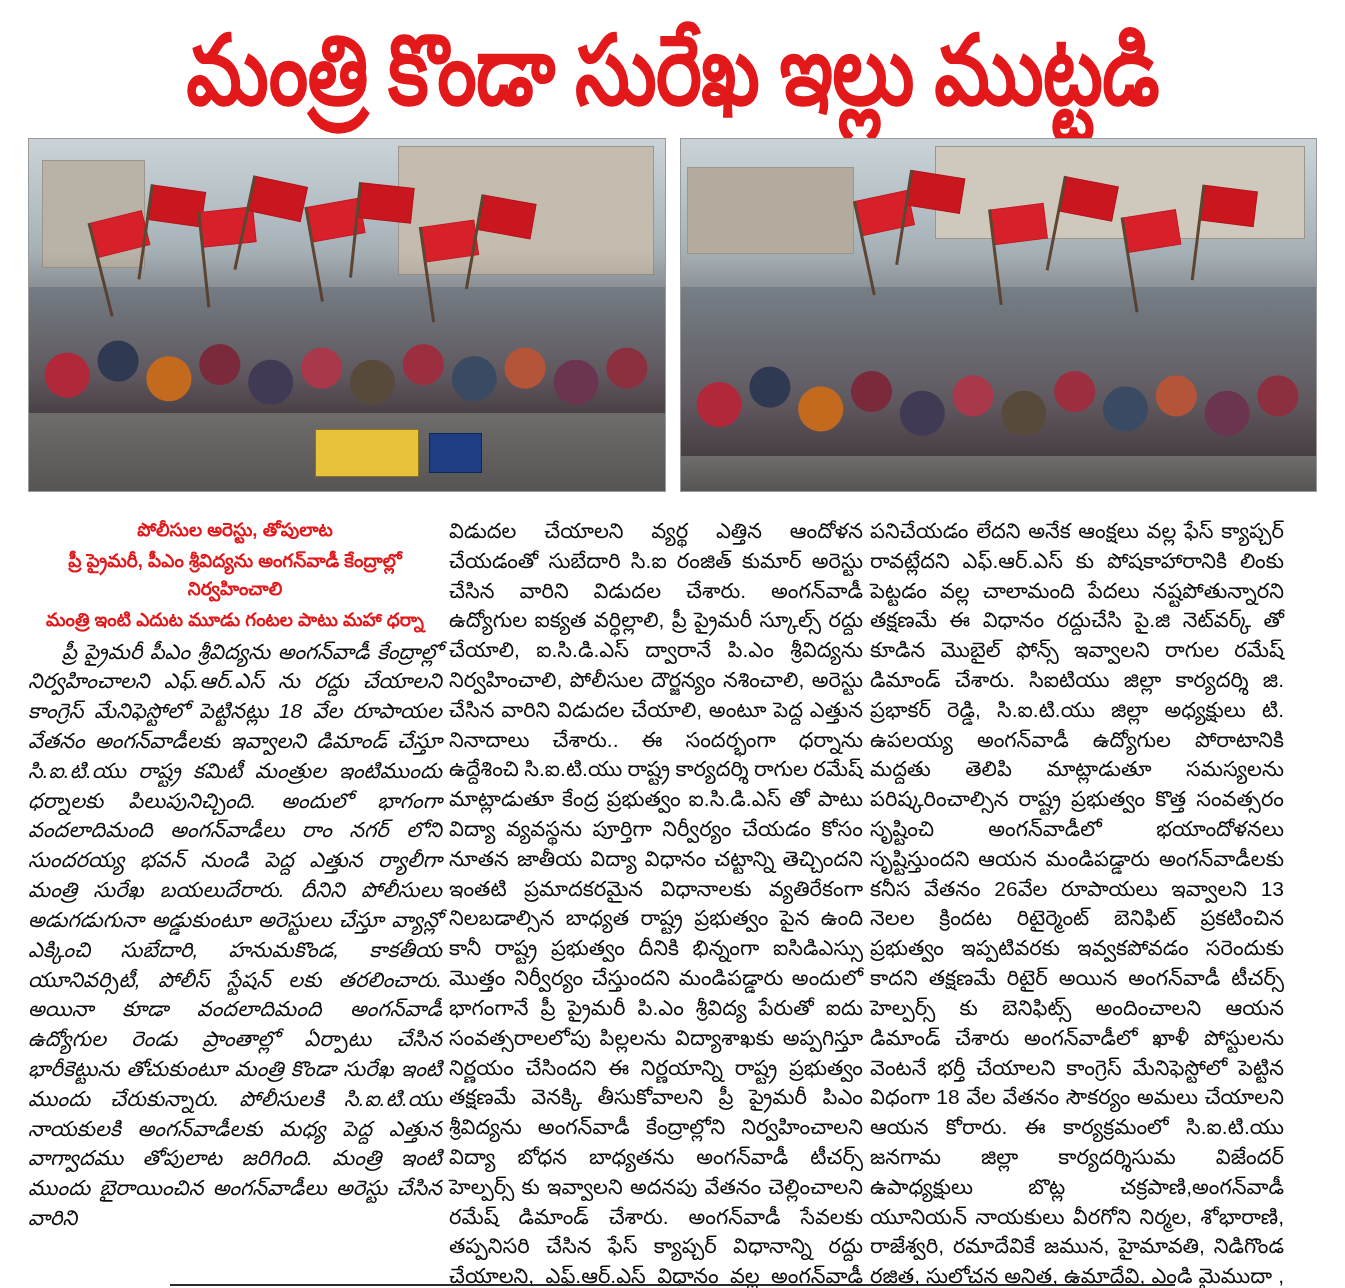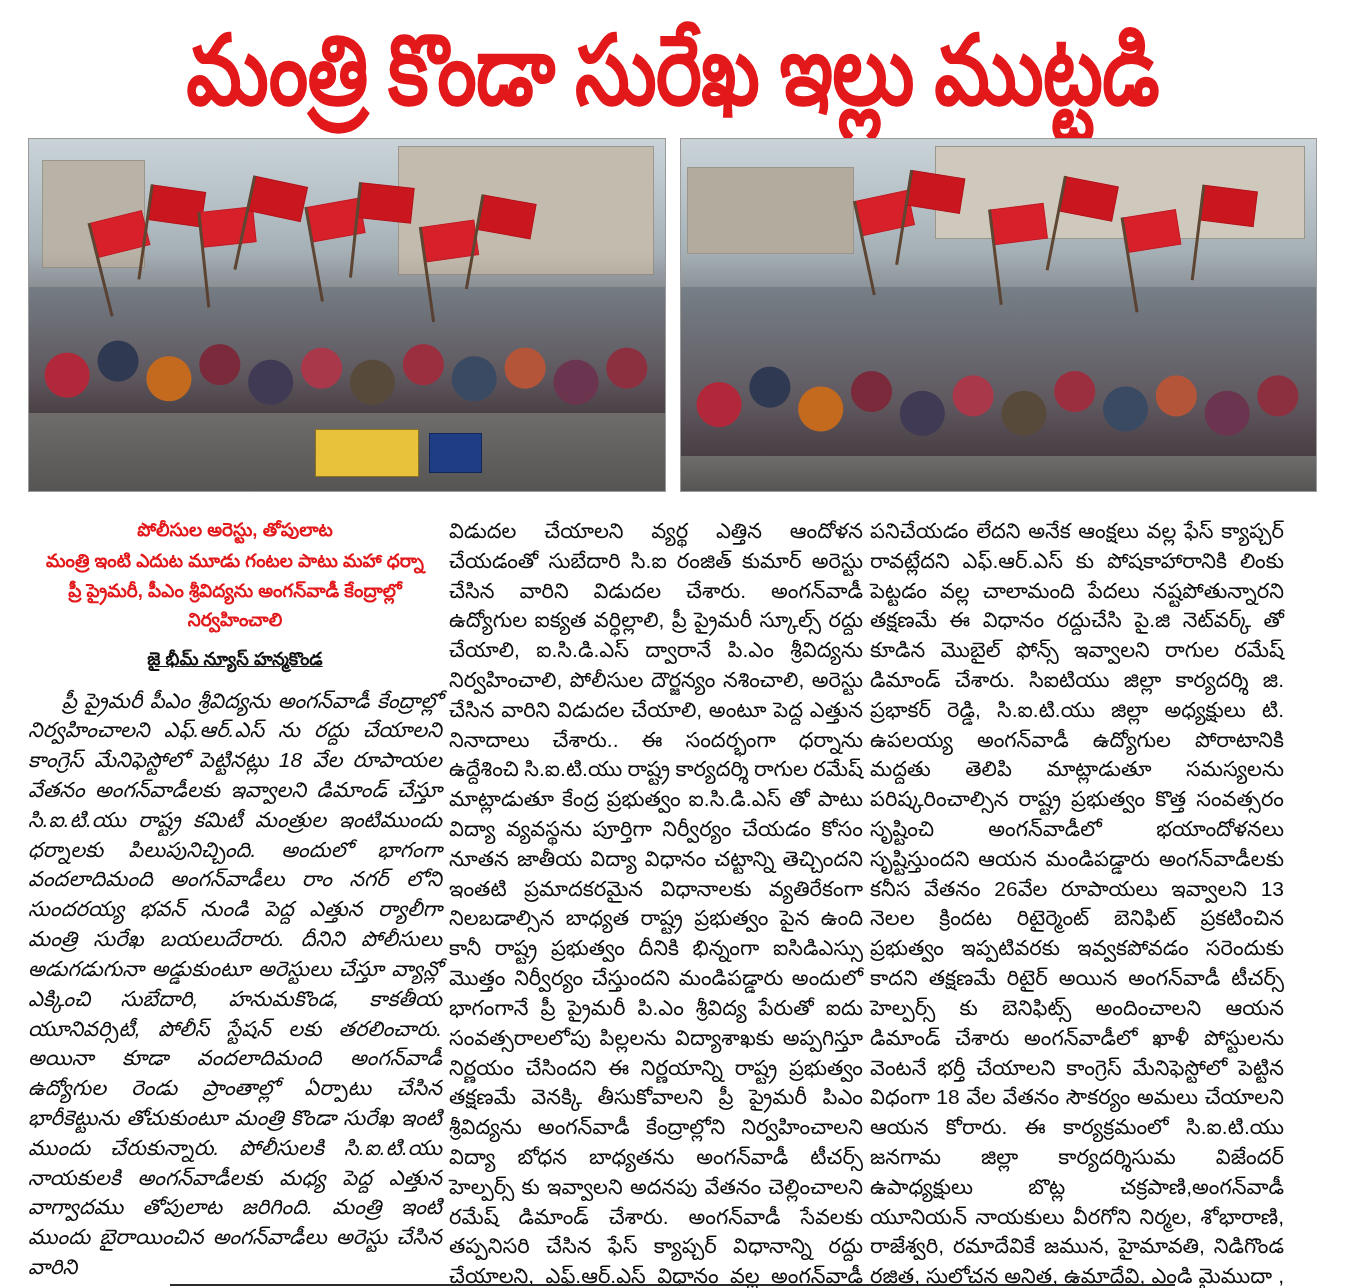--- a/index.html
+++ b/index.html
@@ -180,23 +180,22 @@
       <div class="crowd" style="bottom:6%;height:62%;"></div>
       <div class="road" style="height:10%;"></div>
     </div>
 
   </div>
 
   <div class="columns">
 
     <div class="col">
       <div class="subhead">పోలీసుల అరెస్టు, తోపులాట</div>
+      <div class="subhead">ప్రీ ప్రైమరీ, పీఎం శ్రీవిద్యను అంగన్‌వాడీ కేంద్రాల్లో నిర్వహించాలి</div>
       <div class="subhead">మంత్రి ఇంటి ఎదుట మూడు గంటల పాటు మహా ధర్నా</div>
-      <div class="subhead">ప్రీ ప్రైమరీ, పీఎం శ్రీవిద్యను అంగన్‌వాడీ కేంద్రాల్లో నిర్వహించాలి</div>
-      <div class="byline">జై భీమ్ న్యూస్ హన్మకొండ</div>
       <div class="body indent">ప్రీ ప్రైమరీ పీఎం శ్రీవిద్యను అంగన్‌వాడీ కేంద్రాల్లో నిర్వహించాలని ఎఫ్.ఆర్.ఎస్ ను రద్దు చేయాలని కాంగ్రెస్ మేనిఫెస్టోలో పెట్టినట్లు 18 వేల రూపాయల వేతనం అంగన్‌వాడీలకు ఇవ్వాలని డిమాండ్ చేస్తూ సి.ఐ.టి.యు రాష్ట్ర కమిటీ మంత్రుల ఇంటిముందు ధర్నాలకు పిలుపునిచ్చింది. అందులో భాగంగా వందలాదిమంది అంగన్‌వాడీలు రాం నగర్ లోని సుందరయ్య భవన్ నుండి పెద్ద ఎత్తున ర్యాలీగా మంత్రి సురేఖ బయలుదేరారు. దీనిని పోలీసులు అడుగడుగునా అడ్డుకుంటూ అరెస్టులు చేస్తూ వ్యాన్లో ఎక్కించి సుబేదారి, హనుమకొండ, కాకతీయ యూనివర్సిటీ, పోలీస్ స్టేషన్ లకు తరలించారు.   అయినా కూడా వందలాదిమంది అంగన్‌వాడీ ఉద్యోగుల రెండు ప్రాంతాల్లో ఏర్పాటు చేసిన భారీకెట్టును తోచుకుంటూ మంత్రి కొండా సురేఖ ఇంటి ముందు చేరుకున్నారు. పోలీసులకి సి.ఐ.టి.యు నాయకులకి అంగన్‌వాడీలకు మధ్య పెద్ద ఎత్తున వాగ్వాదము తోపులాట జరిగింది. మంత్రి ఇంటి ముందు బైరాయించిన అంగన్‌వాడీలు అరెస్టు చేసిన వారిని</div>
     </div>
 
     <div class="col">
       <div class="body">విడుదల చేయాలని వ్యర్థ ఎత్తిన ఆందోళన చేయడంతో సుబేదారి సి.ఐ రంజిత్ కుమార్   అరెస్టు చేసిన వారిని విడుదల చేశారు. అంగన్‌వాడీ ఉద్యోగుల ఐక్యత వర్ధిల్లాలి, ప్రీ ప్రైమరీ స్కూల్స్ రద్దు చేయాలి, ఐ.సి.డి.ఎస్ ద్వారానే పి.ఎం శ్రీవిద్యను నిర్వహించాలి, పోలీసుల దౌర్జన్యం నశించాలి, అరెస్టు చేసిన వారిని విడుదల చేయాలి, అంటూ పెద్ద ఎత్తున నినాదాలు చేశారు.. ఈ సందర్భంగా ధర్నాను ఉద్దేశించి సి.ఐ.టి.యు రాష్ట్ర కార్యదర్శి రాగుల రమేష్ మాట్లాడుతూ కేంద్ర ప్రభుత్వం ఐ.సి.డి.ఎస్ తో పాటు విద్యా వ్యవస్థను పూర్తిగా నిర్వీర్యం చేయడం కోసం నూతన జాతీయ విద్యా విధానం చట్టాన్ని తెచ్చిందని ఇంతటి ప్రమాదకరమైన విధానాలకు వ్యతిరేకంగా నిలబడాల్సిన బాధ్యత రాష్ట్ర ప్రభుత్వం పైన ఉంది కానీ రాష్ట్ర ప్రభుత్వం దీనికి భిన్నంగా ఐసిడిఎస్సు మొత్తం నిర్వీర్యం చేస్తుందని మండిపడ్డారు అందులో భాగంగానే ప్రీ ప్రైమరీ పి.ఎం శ్రీవిద్య పేరుతో ఐదు సంవత్సరాలలోపు పిల్లలను విద్యాశాఖకు అప్పగిస్తూ నిర్ణయం చేసిందని ఈ నిర్ణయాన్ని రాష్ట్ర ప్రభుత్వం తక్షణమే వెనక్కి తీసుకోవాలని ప్రీ ప్రైమరీ పిఎం శ్రీవిద్యను అంగన్‌వాడీ కేంద్రాల్లోని నిర్వహించాలని విద్యా బోధన బాధ్యతను అంగన్‌వాడీ టీచర్స్ హెల్పర్స్ కు ఇవ్వాలని అదనపు వేతనం చెల్లించాలని రమేష్ డిమాండ్ చేశారు. అంగన్‌వాడీ సేవలకు తప్పనిసరి చేసిన ఫేస్ క్యాప్చర్ విధానాన్ని రద్దు చేయాలని, ఎఫ్.ఆర్.ఎస్ విధానం వల్ల అంగన్‌వాడీ టీచర్స్ అనేక ఇబ్బందులు పడుతున్నారని ప్రభుత్వం ఇచ్చిన సెల్ ఫోన్స్</div>
     </div>
 
     <div class="col">
       <div class="body">పనిచేయడం లేదని అనేక ఆంక్షలు వల్ల ఫేస్ క్యాప్చర్ రావట్లేదని ఎఫ్.ఆర్.ఎస్ కు పోషకాహారానికి లింకు పెట్టడం వల్ల చాలామంది పేదలు నష్టపోతున్నారని తక్షణమే ఈ విధానం రద్దుచేసి పై.జి నెట్‌వర్క్ తో కూడిన మొబైల్ ఫోన్స్ ఇవ్వాలని రాగుల రమేష్ డిమాండ్ చేశారు. సిఐటియు జిల్లా కార్యదర్శి జి. ప్రభాకర్ రెడ్డి, సి.ఐ.టి.యు జిల్లా అధ్యక్షులు టి. ఉపలయ్య అంగన్‌వాడీ ఉద్యోగుల పోరాటానికి మద్దతు తెలిపి మాట్లాడుతూ సమస్యలను పరిష్కరించాల్సిన రాష్ట్ర ప్రభుత్వం కొత్త సంవత్సరం సృష్టించి అంగన్‌వాడీలో భయాందోళనలు సృష్టిస్తుందని ఆయన మండిపడ్డారు అంగన్‌వాడీలకు కనీస వేతనం 26వేల రూపాయలు ఇవ్వాలని 13 నెలల క్రిందట రిటైర్మెంట్ బెనిఫిట్ ప్రకటించిన ప్రభుత్వం ఇప్పటివరకు ఇవ్వకపోవడం సరెందుకు కాదని తక్షణమే రిటైర్ అయిన అంగన్‌వాడీ టీచర్స్ హెల్పర్స్ కు బెనిఫిట్స్ అందించాలని ఆయన డిమాండ్ చేశారు అంగన్‌వాడీలో ఖాళీ పోస్టులను వెంటనే భర్తీ చేయాలని కాంగ్రెస్ మేనిఫెస్టోలో పెట్టిన విధంగా 18 వేల వేతనం సౌకర్యం అమలు చేయాలని ఆయన కోరారు. ఈ కార్యక్రమంలో సి.ఐ.టి.యు జనగామ జిల్లా కార్యదర్శిసుమ విజేందర్ ఉపాధ్యక్షులు బొట్ల చక్రపాణి,అంగన్‌వాడీ యూనియన్ నాయకులు వీరగోని నిర్మల, శోభారాణి, రాజేశ్వరి, రమాదేవికే జమున, హైమావతి, నిడిగొండ రజిత, సులోచన అనిత, ఉమాదేవి, ఎండి మైముదా , అంజుమ్, శారద లతో పాటు వందలాదిమంది అంగన్‌వాడీలు, హెల్పర్స్ పాల్గొన్నారు.</div>
     </div>

